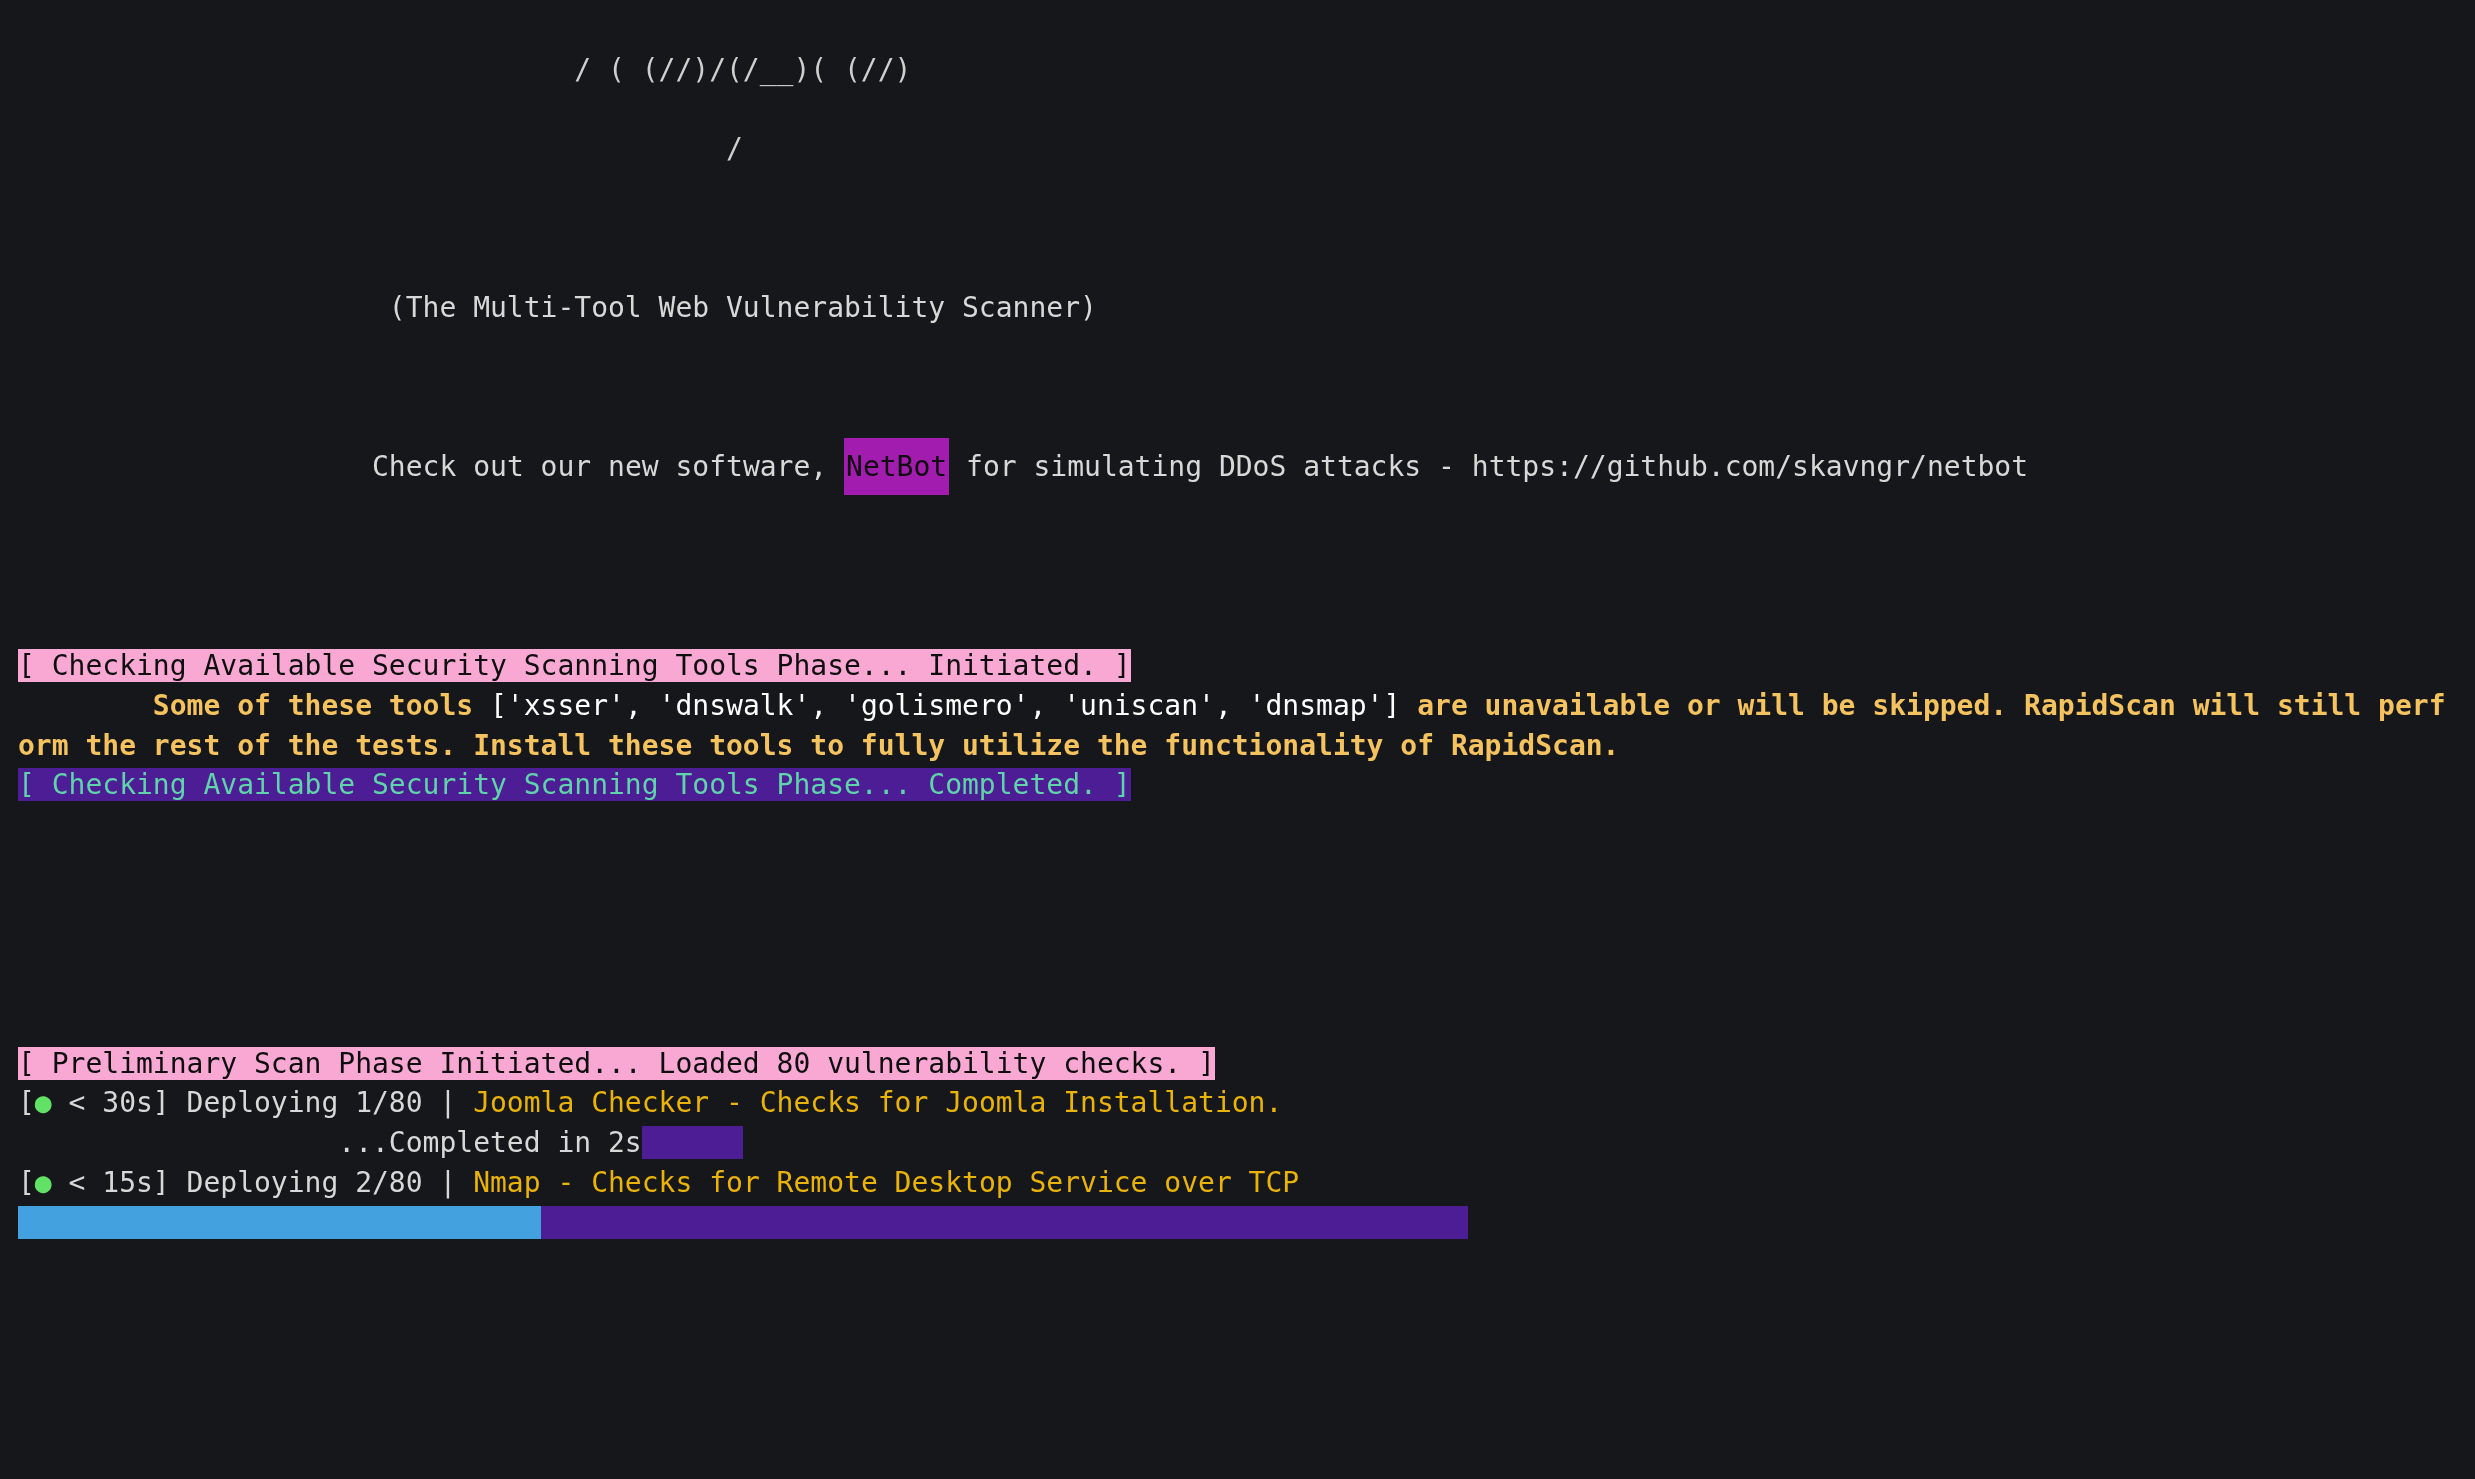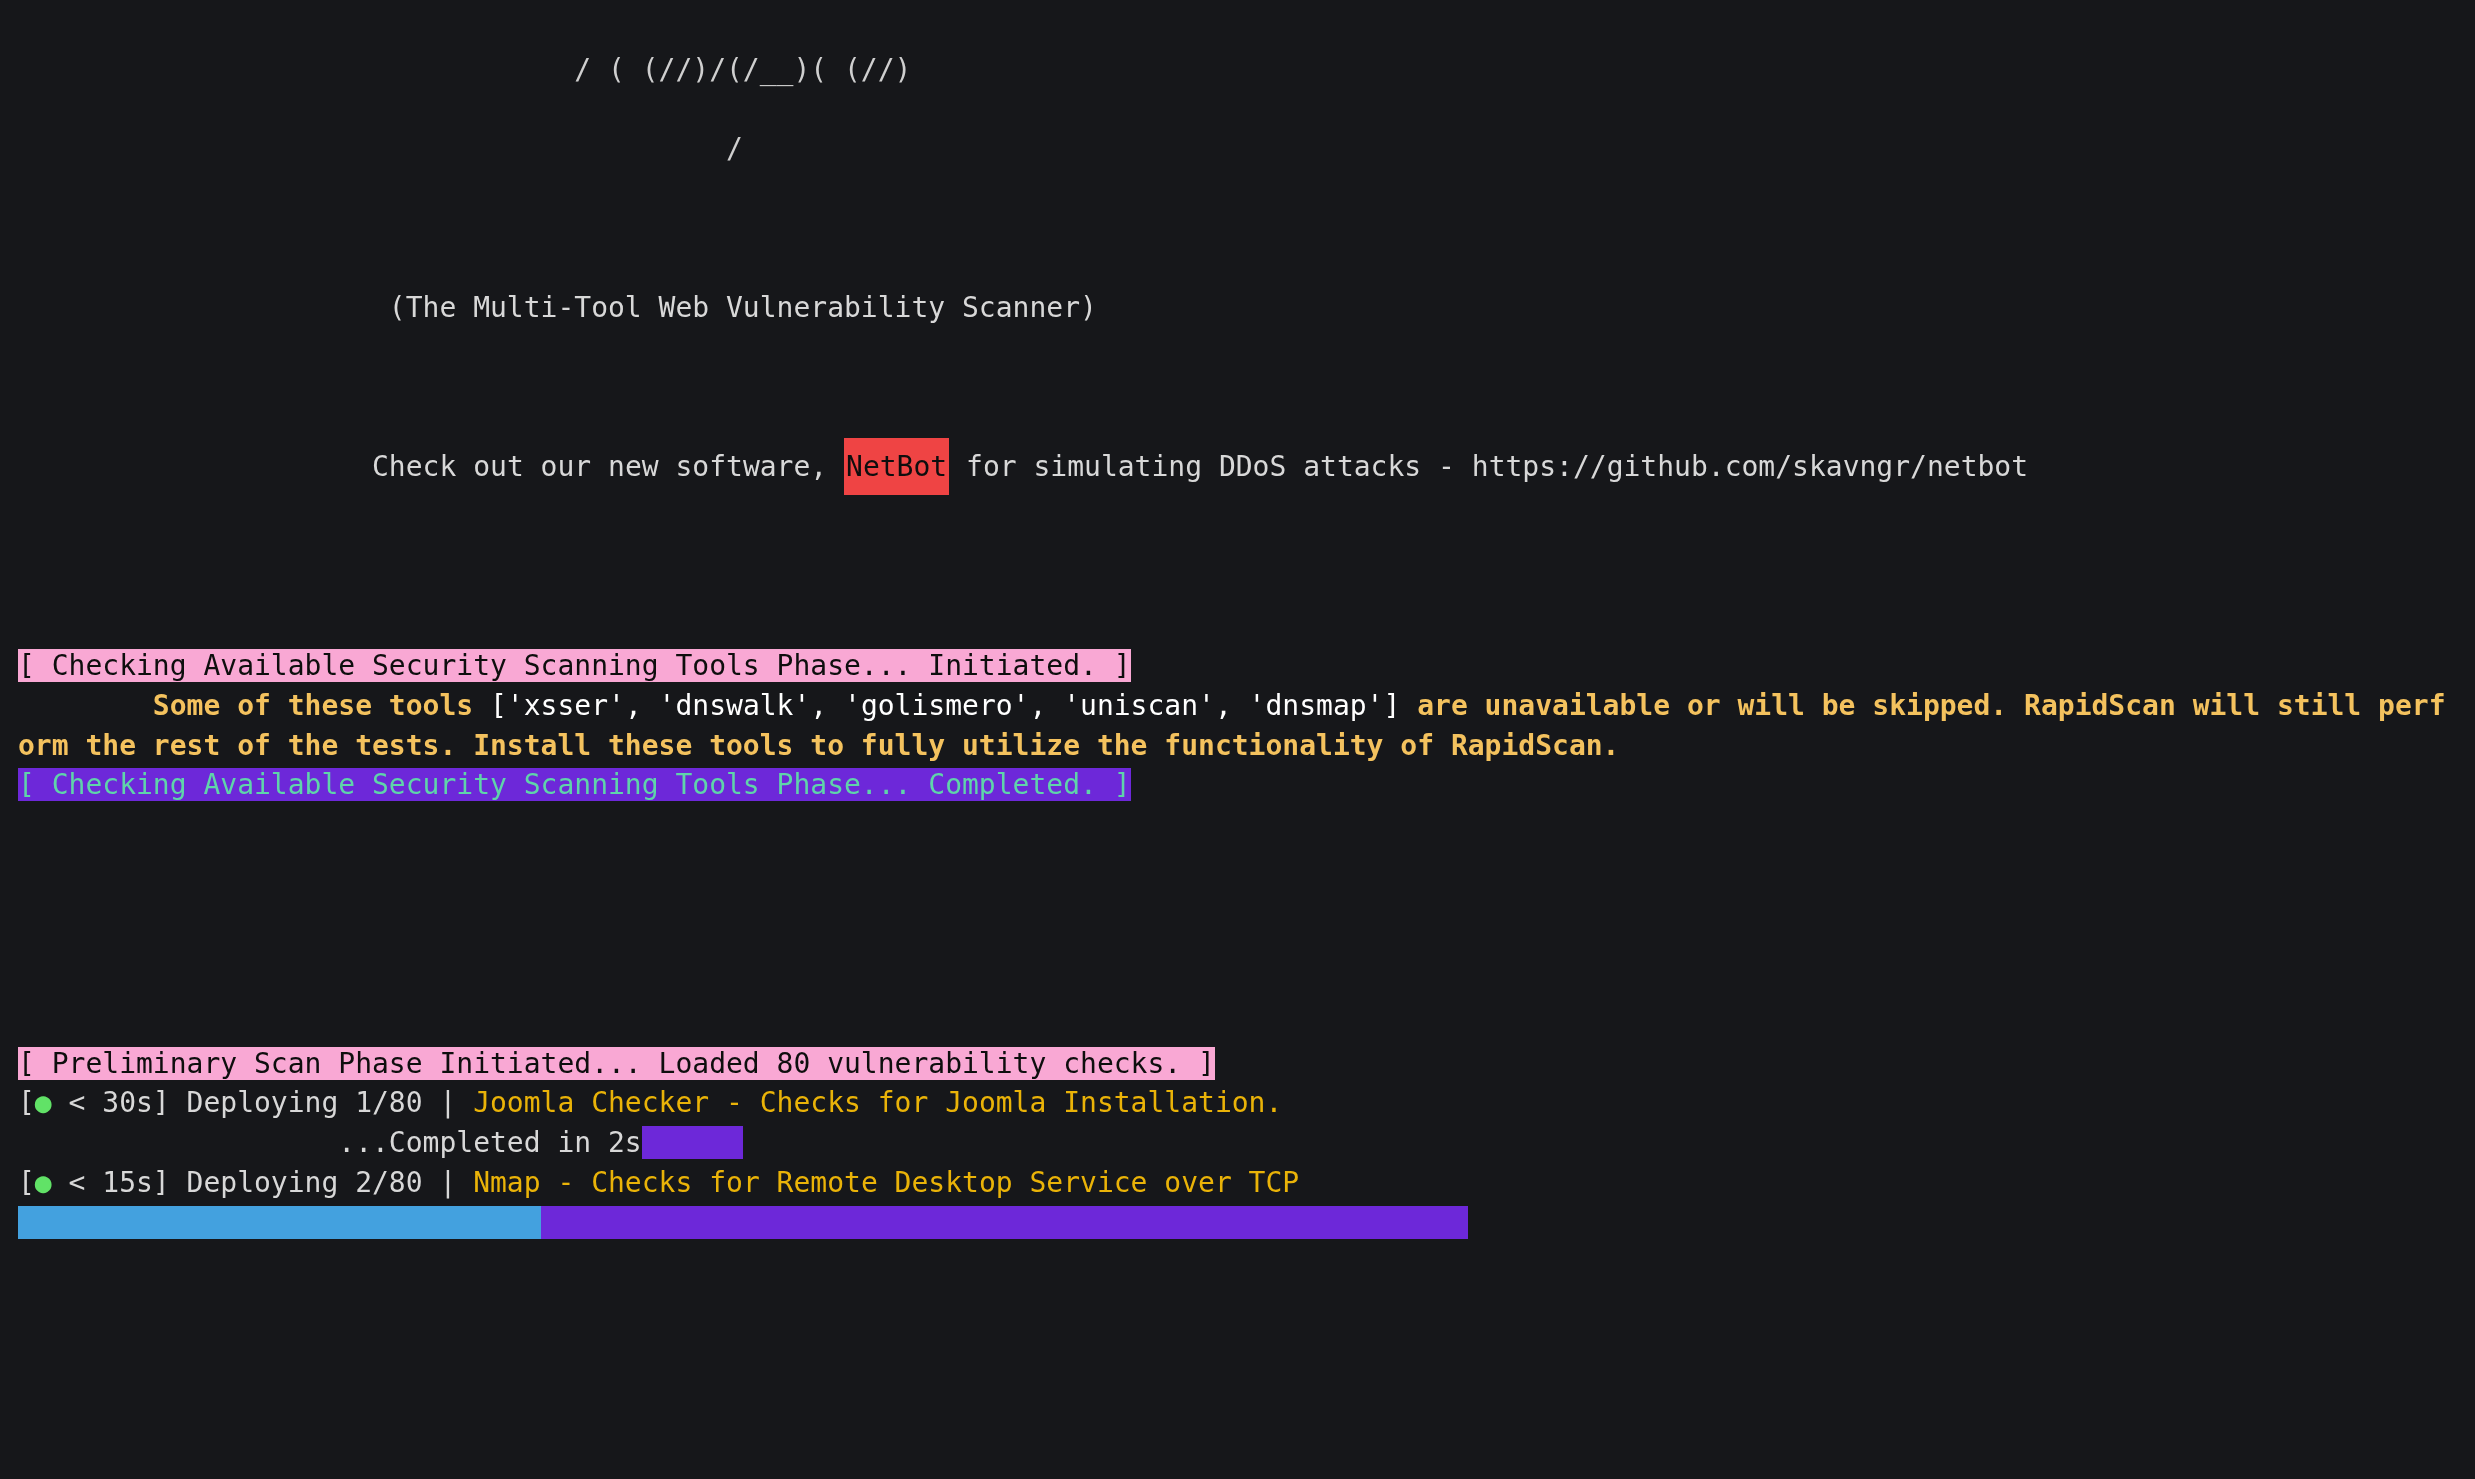--- a/index.html
+++ b/index.html
@@ -25,33 +25,33 @@
   .ascii-dot {
     color: #e05a5a;
   }
   .subtitle {
     white-space: pre;
     color: #d8d8d8;
     display: block;
   }
   .promo-block { white-space: pre-wrap; }
   .hl-netbot {
-    background: #ef4444;
+    background: #a21caf;
     color: #0e0e0e;
     padding: 12px 2px;
   }
   .phase-header {
     background: #f9a8d4;
     color: #0e0e0e;
     display: inline;
   }
   .yellow { color: #f4c25e; font-weight: bold; }
   .tools-list { color: #ffffff; margin-top: 27px; }
   .green-bar {
-    background: #6d28d9;
+    background: #4c1d95;
     color: #5fd4aa;
     display: inline;
   }
   .blue-bar {
     background: #43a1df;
     color: #43a1df;
     display: inline;
   }
   .bracket { color: #d8d8d8; }
   .bullet { color: #61e267; }

